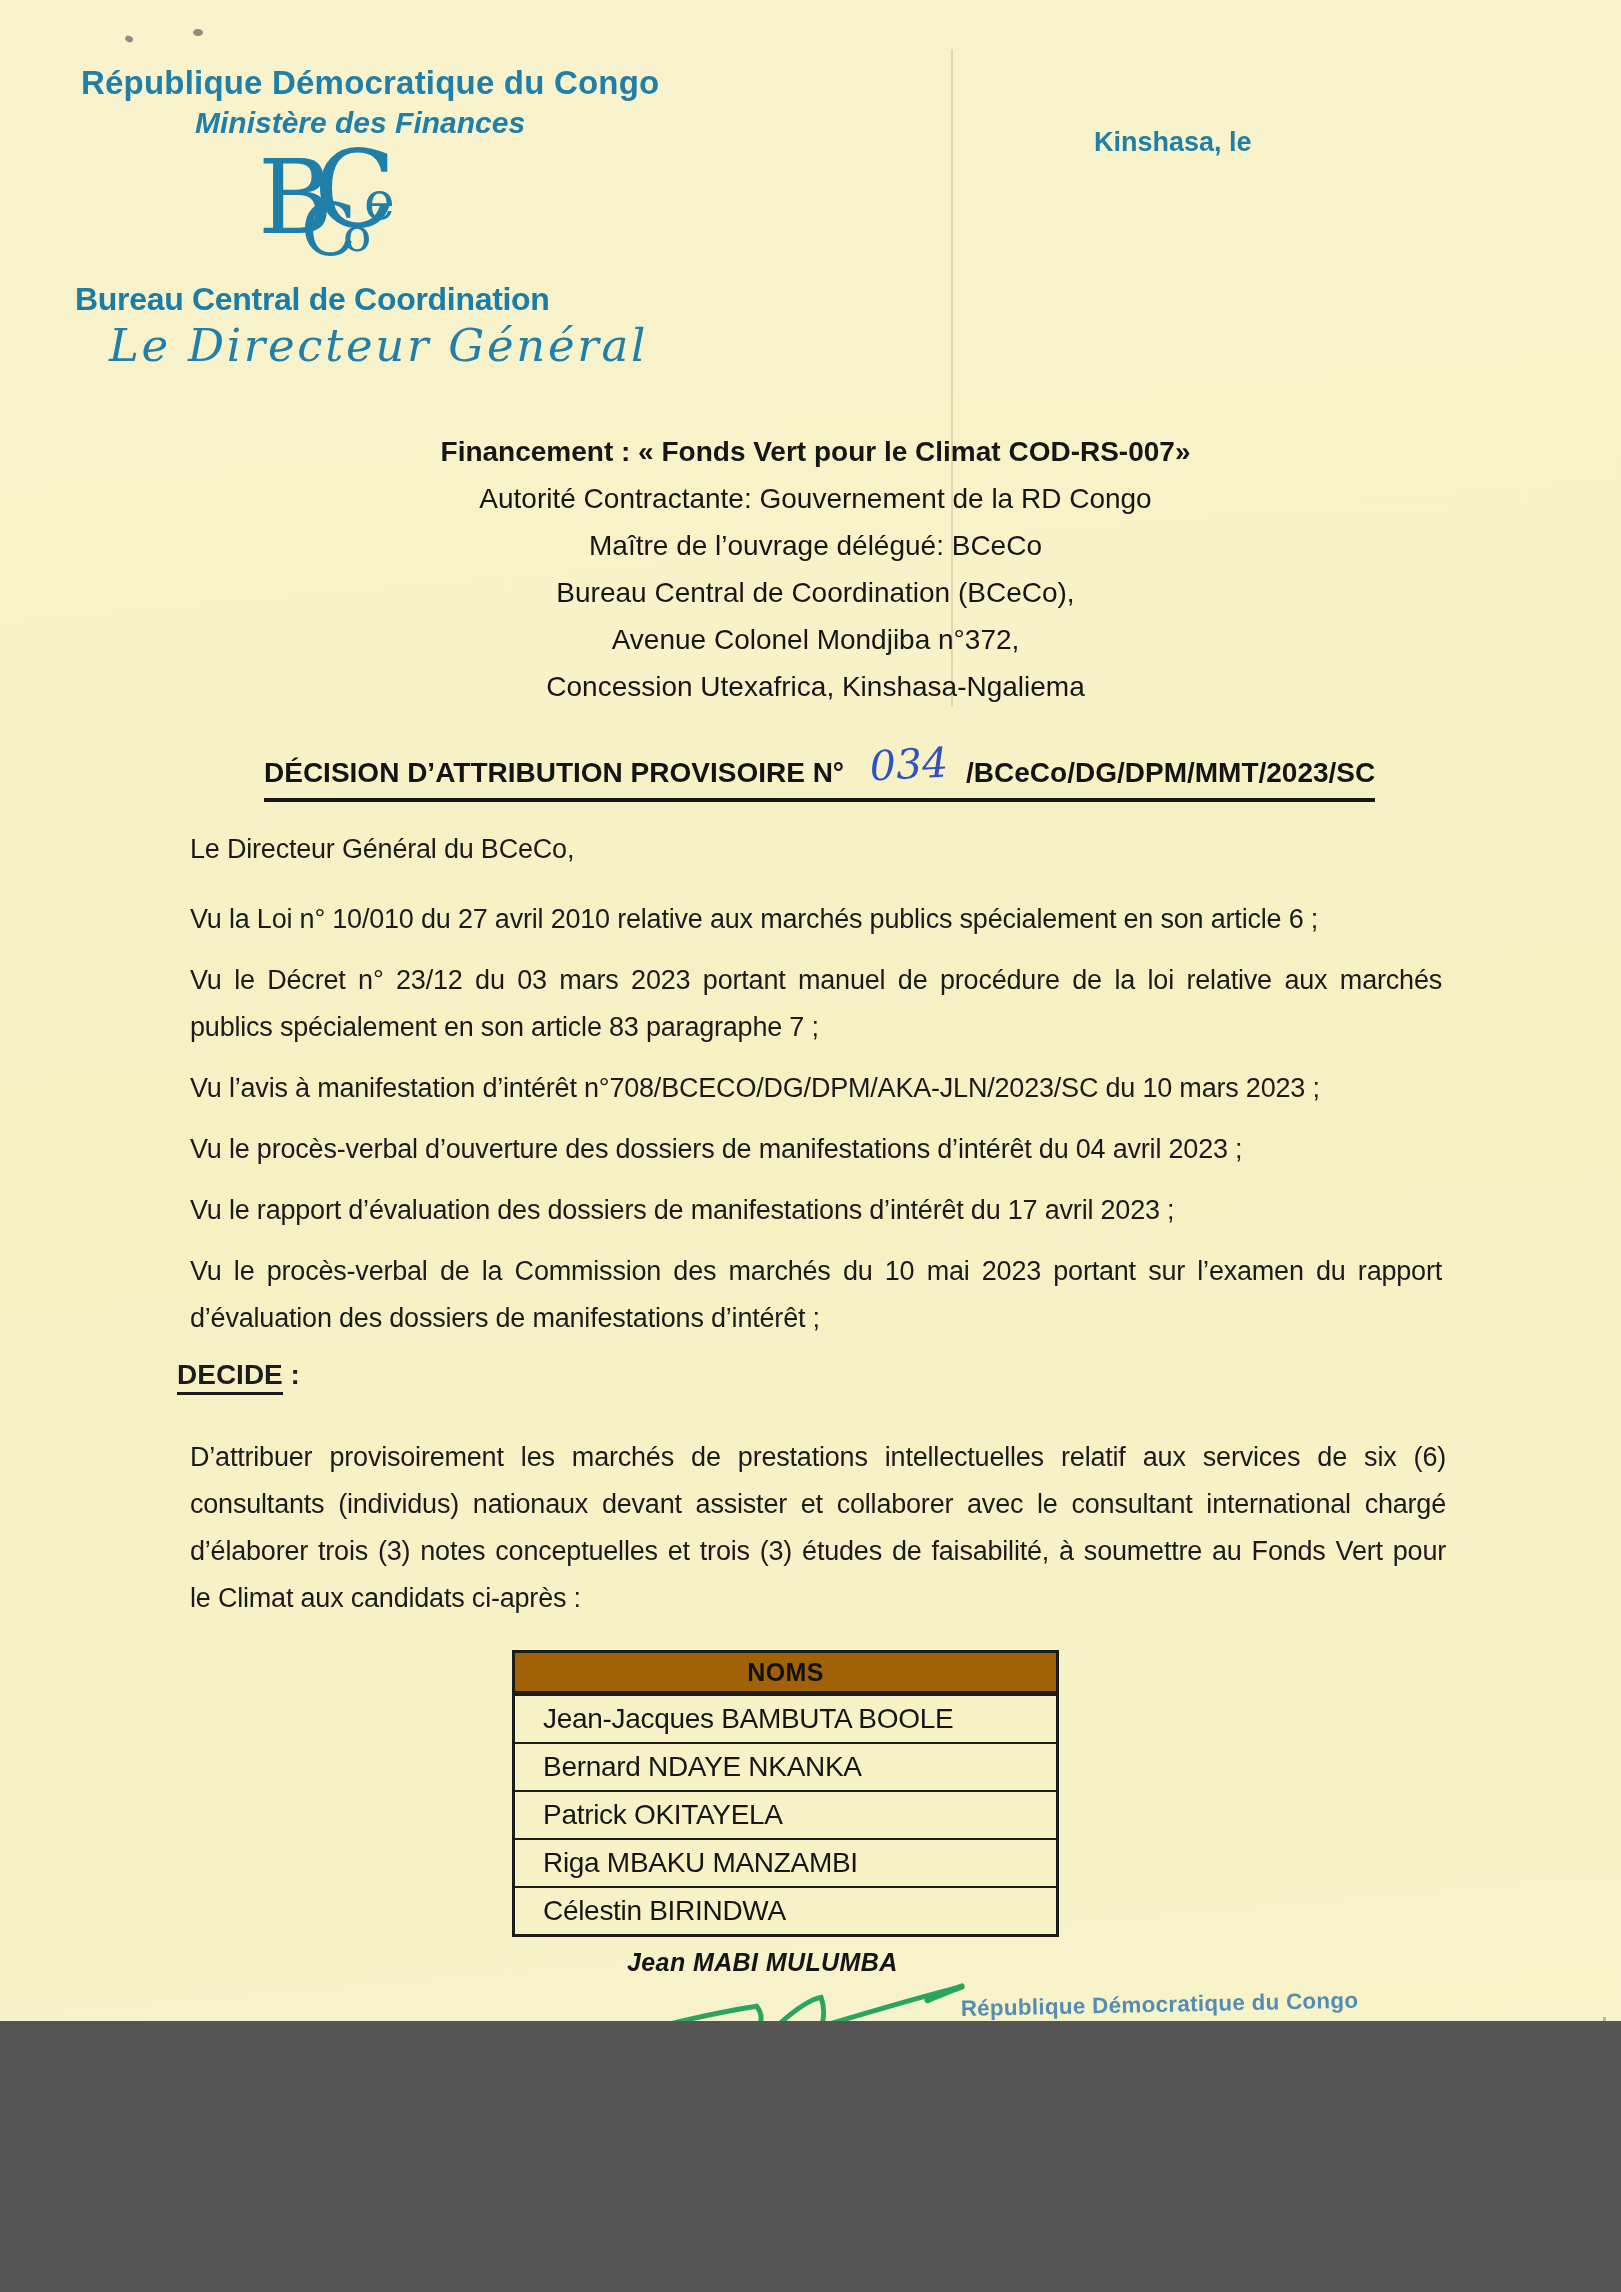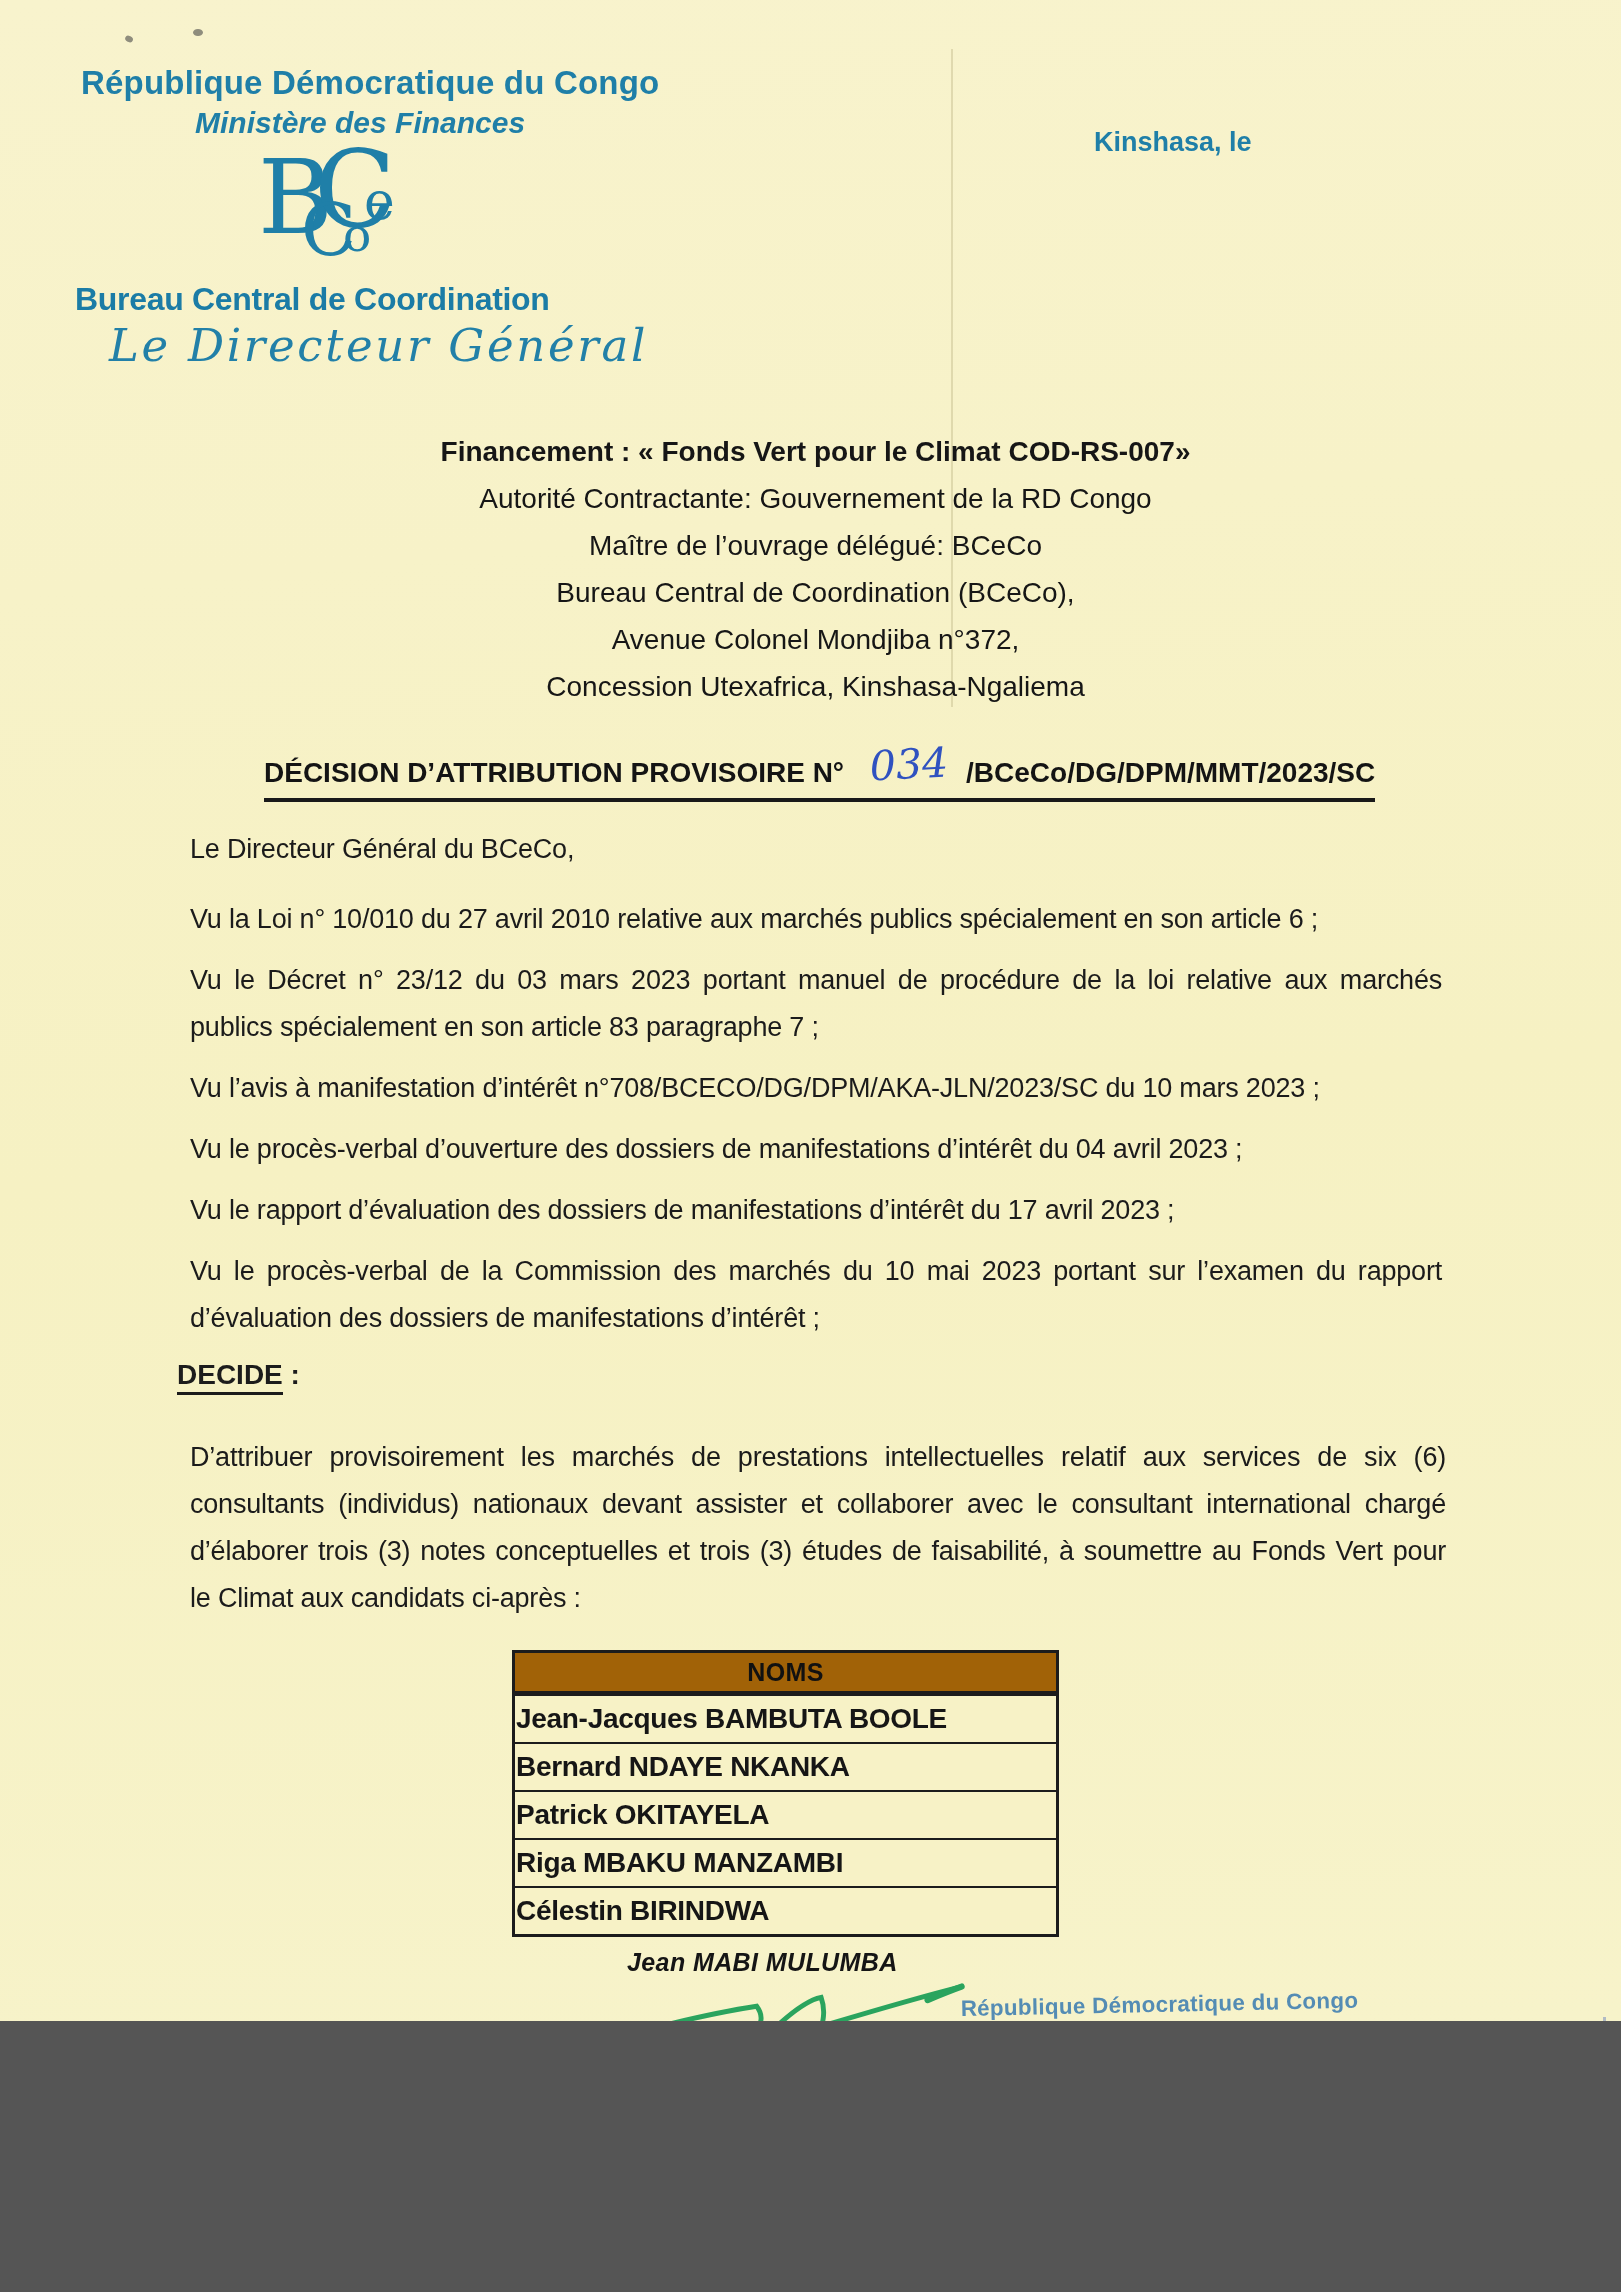--- a/index.html
+++ b/index.html
@@ -41,22 +41,22 @@
   .tline{width:100%;}
   .jl{text-align:justify;text-align-last:justify;}
   .decide{left:177px;top:1347px;font-size:28px;font-weight:700;margin-top:12px;}
   .decide .u{border-bottom:3.6px solid #1b1b1b;padding-bottom:1.8px;}
   .para{left:190px;top:1434px;width:1256px;line-height:47px;}
   
   .ntable{left:512px;top:1650px;width:541px;border:3.6px solid #1c1c1c;background:#f7f2c6;}
   .thead{height:38px;background:#a16207;border-bottom:3.6px solid #1c1c1c;
     display:flex;align-items:center;justify-content:center;
     font-size:25px;font-weight:700;color:#111;letter-spacing:0.4px;}
-  .trow{height:46px;display:flex;align-items:center;padding-left:1px;
-    font-size:28px;font-weight:700;color:#161616;border-top:2.7px solid #1c1c1c;letter-spacing:-0.3px;}
+  .trow{height:46px;display:flex;align-items:center;padding-left:28px;
+    font-size:28px;font-weight:400;color:#161616;border-top:2.7px solid #1c1c1c;letter-spacing:-0.3px;}
   .trow:first-of-type{border-top:none;}
   
   .sig-svg{left:539px;top:1983px;}
   .sig-name{left:627px;top:1948px;font-size:25px;font-weight:700;font-style:italic;color:#151515;letter-spacing:0.4px;}
   .stamp{left:948px;top:1992px;width:412px;height:179px;color:#3e7eb2;opacity:.88;transform:rotate(-1.2deg);}
   .stamp-country{position:absolute;left:14.3px;top:0;font-size:22.4px;font-weight:700;letter-spacing:0.3px;white-space:nowrap;}
   .stamp-box{position:absolute;left:131px;top:32px;width:99px;height:93px;border:4.5px solid #3e7eb2;}
   .stamp-box .mono{transform:scale(.60);transform-origin:top left;position:absolute;left:1.8px;top:3.6px;}
   .stamp-box .mono span{color:#3e7eb2;}
   .stamp-office{position:absolute;left:5.4px;top:133px;font-size:26px;font-weight:700;}

